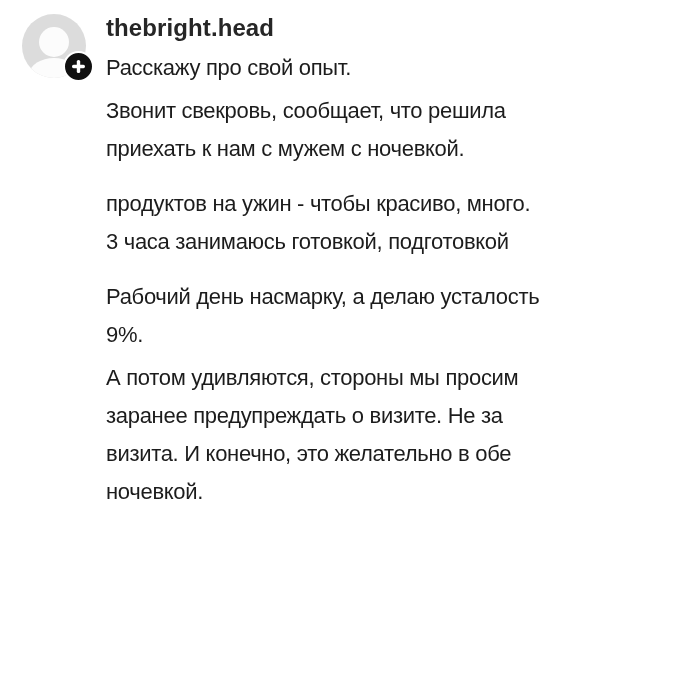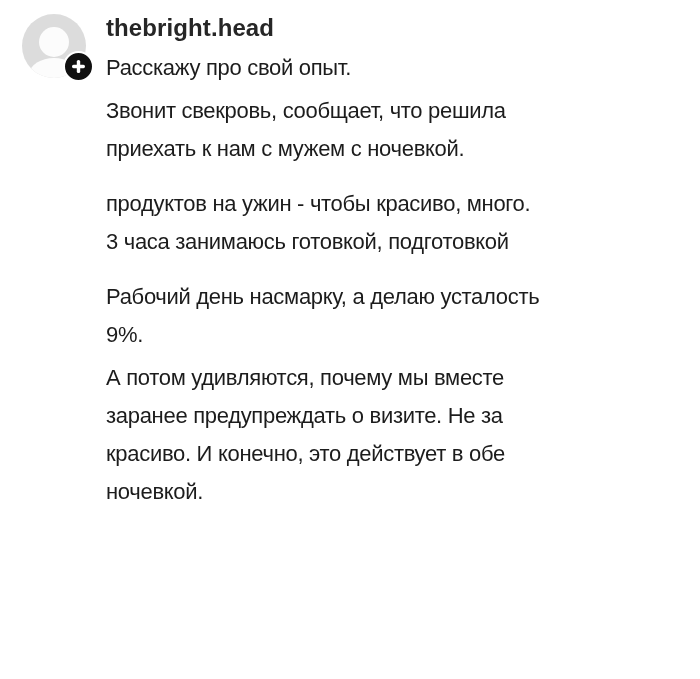--- a/index.html
+++ b/index.html
@@ -133,20 +133,20 @@
       <div class="line">продуктов на ужин - чтобы красиво, много.</div>
       <div class="line">3 часа занимаюсь готовкой, подготовкой</div>
     </div>
 
     <div class="para tight">
       <div class="line">Рабочий день насмарку, а делаю усталость</div>
       <div class="line">9%.</div>
     </div>
 
     <div class="para last">
-      <div class="line">А потом удивляются, почему мы вместе</div>
+      <div class="line">А потом удивляются, стороны мы просим</div>
       <div class="line">заранее предупреждать о визите. Не за</div>
-      <div class="line">красиво. И конечно, это действует в обе</div>
+      <div class="line">визита. И конечно, это желательно в обе</div>
       <div class="line">ночевкой.</div>
     </div>
   </div>
 
 </div>
 
 </body></html>

